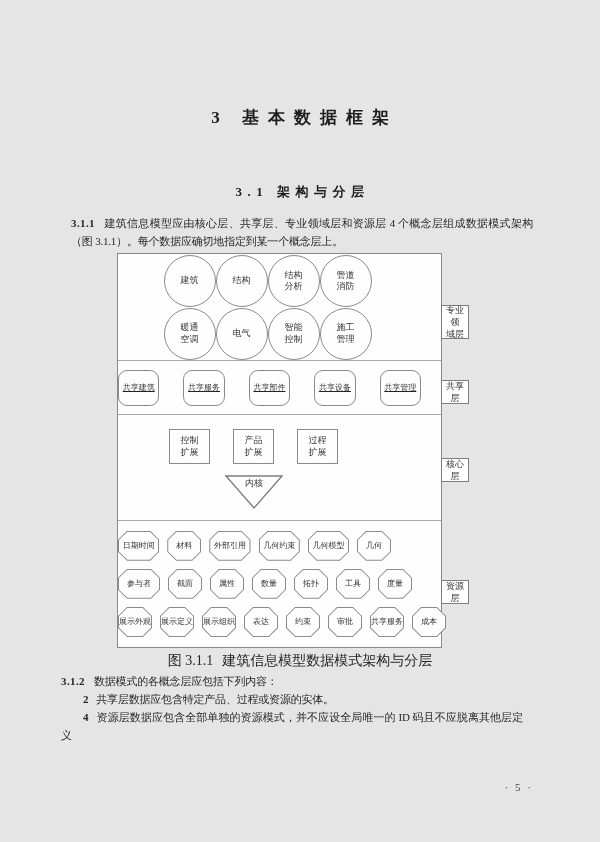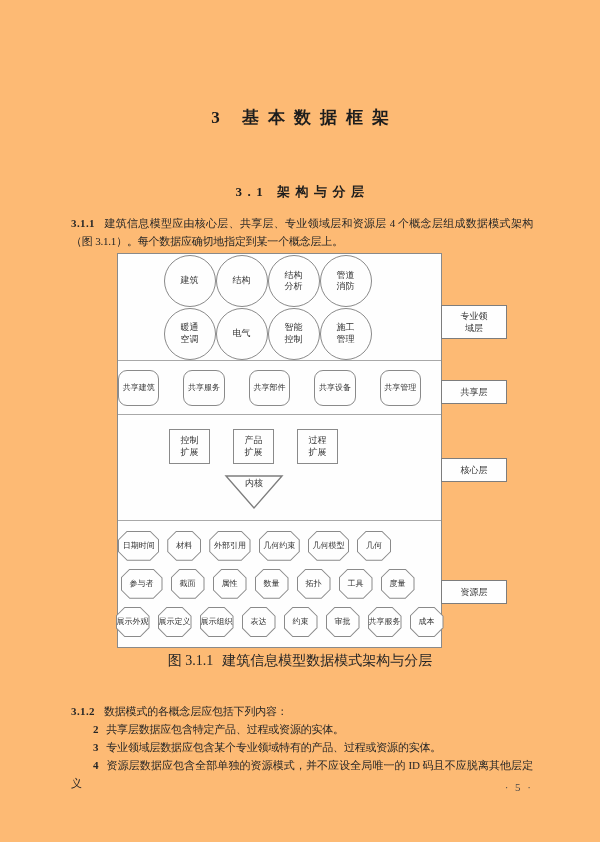--- a/index.html
+++ b/index.html
@@ -1,35 +1,35 @@
 <!DOCTYPE html>
 <html><head>
 <meta charset="utf-8">
 <style>
   * { margin:0; padding:0; box-sizing:border-box; }
   html,body { background:#ffffff; }
   .page {
-    position:relative; width:600px; height:842px; background:#fdba74;
+    position:relative; width:600px; height:842px; background:#e5e5e5;
     font-family:"Liberation Serif","DejaVu Serif",serif; color:#222;
     overflow:hidden;
   }
   .chapter-title {
     position:absolute; top:106px; left:0; width:100%;
     text-align:center; font-size:17px; font-weight:bold;
     letter-spacing:9px; padding-left:9px; color:#1d1d1d;
   }
   .section-title {
     position:absolute; top:183px; left:0; width:100%;
     text-align:center; font-size:13px; font-weight:bold;
     letter-spacing:5.5px; padding-left:5px; color:#1d1d1d;
   }
   .para { font-size:11px; line-height:18px; text-align:justify; letter-spacing:-0.2px; color:#262626; }
   .para-311 { position:absolute; left:71px; top:214px; width:462px; }
   .clause-num { font-weight:bold; margin-right:9px; letter-spacing:0.4px; }
-  .sec312 { position:absolute; left:71px; top:672px; width:462px;margin-top:30px; }
+  .sec312 { position:absolute; left:61px; top:672px; width:462px; }
   .sec312 .item { text-indent:2em; }
   .item-num { font-weight:bold; margin-right:8px; }
 
   
   .diagram { position:absolute; left:117px; top:253px; width:376px; height:396px; }
   .dbox {
     position:absolute; left:0; top:0; width:325px; height:395px;
     border:1px solid #8a8a8a; display:flex; flex-direction:column; background:#fefefe;
   }
   .layer { width:100%; }
@@ -38,21 +38,21 @@
     display:flex; flex-direction:column; justify-content:space-evenly; padding-right:24px;
   }
   .crow { display:flex; justify-content:center; }
   .circle {
     width:52px; height:52px; border:1px solid #8a8a8a; border-radius:50%;
     display:flex; align-items:center; justify-content:center; text-align:center;
     font-size:9px; line-height:1.25; white-space:pre-line; color:#333; background:#fefefe;
   }
   .layer-shared {
     height:54px; border-bottom:1px solid #a8a8a8;
-    display:flex; align-items:center; justify-content:center; gap:24px; padding-right:20px;
+    display:flex; align-items:center; justify-content:center; gap:24px; padding-right:20px;text-decoration:underline;
   }
   .srect {
     width:46px; height:36px; border:1px solid #8a8a8a; border-radius:9px;
     display:flex; align-items:center; justify-content:center;
     font-size:8px; color:#333; background:#fefefe; white-space:nowrap;
   }
   .layer-core { height:106px; border-bottom:1px solid #a8a8a8; position:relative; }
   .sqrow { display:flex; justify-content:center; gap:23px; padding:14px 52px 0 0; }
   .csq {
     width:41px; height:35px; border:1px solid #8a8a8a;
@@ -61,38 +61,38 @@
   }
   .kernel-wrap { position:absolute; left:106px; top:59px; width:60px; height:36px; }
   .kernel-wrap svg { display:block; }
   .kernel-label {
     position:absolute; top:3px; left:0; width:100%; text-align:center;
     font-size:9px; color:#333;
   }
   .layer-resource {
     height:127px; display:flex; flex-direction:column; justify-content:space-evenly; padding:2px 0;
   }
-  .orow { display:flex; justify-content:center; align-items:center; gap:8px; }
+  .orow { display:flex; justify-content:flex-start; align-items:center; gap:8px; }
   .orow-1 { padding-right:50px; }
   .orow-2 { padding-right:24px; }
   .oct {
     position:relative; height:30px; min-width:34px; padding:0 9px;
     display:flex; align-items:center; justify-content:center;
     background:#8a8a8a; font-size:8px; color:#333; white-space:nowrap;
     clip-path:polygon(9px 0, calc(100% - 9px) 0, 100% 9px, 100% calc(100% - 9px),
                       calc(100% - 9px) 100%, 9px 100%, 0 calc(100% - 9px), 0 9px);
   }
   .oct::before {
     content:""; position:absolute; inset:1px; background:#fefefe;
     clip-path:polygon(8.3px 0, calc(100% - 8.3px) 0, 100% 8.3px, 100% calc(100% - 8.3px),
                       calc(100% - 8.3px) 100%, 8.3px 100%, 0 calc(100% - 8.3px), 0 8.3px);
   }
   .oct > span { position:relative; }
   .llabel {
-    position:absolute; left:324px; width:66px; border:1px solid #7d7d7d; background:#fefefe;
+    position:absolute; left:324px; width:28px; border:1px solid #7d7d7d; background:#fefefe;
     display:flex; align-items:center; justify-content:center; text-align:center;
     font-size:9px; line-height:1.35; white-space:pre-line; color:#333;
   }
   .llabel-domain   { top:52px;  height:34px; }
   .llabel-shared   { top:127px; height:24px; }
   .llabel-core     { top:205px; height:24px; }
   .llabel-resource { top:327px; height:24px; }
 
   .caption {
     position:absolute; top:652px; left:0; width:100%; text-align:center;
@@ -240,19 +240,18 @@
     <div class="llabel llabel-shared">共享层</div>
     <div class="llabel llabel-core">核心层</div>
     <div class="llabel llabel-resource">资源层</div>
   </div>
 
   <p class="caption"><span class="cap-label">图 3.1.1</span><span>建筑信息模型数据模式架构与分层</span></p>
 
   <div class="sec312">
     <p class="para"><span class="clause-num">3.1.2</span><span>数据模式的各概念层应包括下列内容：</span></p>
     <p class="para item"><span class="item-num">2</span><span>共享层数据应包含特定产品、过程或资源的实体。</span></p>
-    <p class="para item"><span class="item-num">3</span><span>专业领域层数据应包含某个专业领域特有的产品、过程或资源的实体。</span></p>
     <p class="para item"><span class="item-num">4</span><span>资源层数据应包含全部单独的资源模式，并不应设全局唯一的 ID 码且不应脱离其他层定义</span></p>
   </div>
 
   <div class="page-number">· 5 ·</div>
 
 </div>
 
 </body></html>

